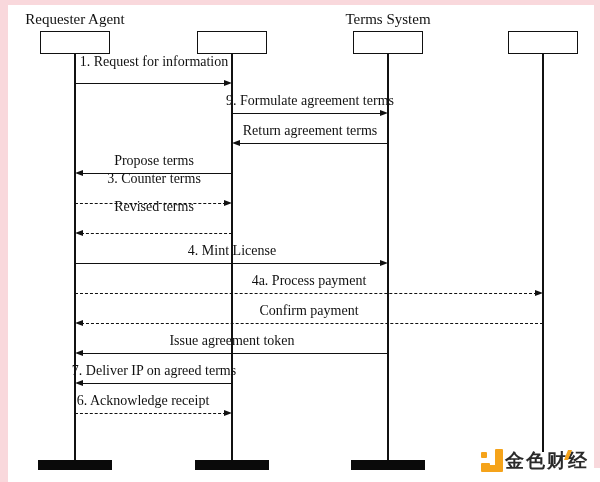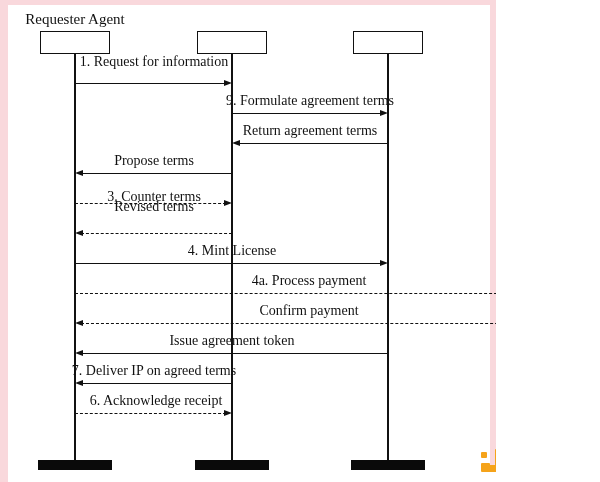--- a/index.html
+++ b/index.html
@@ -1,17 +1,17 @@
 <!DOCTYPE html>
 <html><head>
 <meta charset="utf-8">
 <style>
   html,body{margin:0;padding:0;background:#ffffff;}
   .frame{
-    position:relative;width:496px;height:482px;background:#ffffff;overflow:hidden;
+    position:relative;width:600px;height:482px;background:#ffffff;overflow:hidden;
     font-family:"Liberation Serif", serif;color:#111;
   }
   .pink{position:absolute;background:#f9d8dc;}
   .pink.left{left:0;top:0;width:8px;height:482px;}
   .pink.top{left:0;top:0;width:600px;height:5px;}
   .pink.right{right:0;top:0;width:6px;height:468px;}
 
   .actor-name{
     position:absolute;transform:translateX(-50%);white-space:nowrap;
     font-size:15px;line-height:17px;color:#111;
@@ -50,20 +50,21 @@
 </style>
 </head>
 <body>
 
 <div class="frame">
   <div class="pink left"></div>
   <div class="pink top"></div>
   <div class="pink right"></div>
 
   <div class="actor-name" style="left:75px;top:11px">Requester Agent</div>
+  <div class="actor-name" style="left:388px;top:11px">Terms System</div>
 
   <div class="actor-box" style="left:40px;top:31px"></div>
   <div class="actor-box" style="left:197px;top:31px"></div>
   <div class="actor-box" style="left:353px;top:31px"></div>
   <div class="actor-box" style="left:508px;top:31px"></div>
 
   <div class="lifeline" style="left:74px;top:54px;height:406px"></div>
   <div class="lifeline" style="left:231px;top:54px;height:406px"></div>
   <div class="lifeline" style="left:387px;top:54px;height:406px"></div>
   <div class="lifeline" style="left:542px;top:54px;height:398px"></div>
@@ -90,21 +91,21 @@
     <div class="head left" style="left:232px;top:140px"></div>
   </div>
 
   <div>
     <div class="msg-label" style="left:154px;top:153px">Propose terms</div>
     <div class="line solid" style="left:81px;top:173px;width:151px"></div>
     <div class="head left" style="left:75px;top:170px"></div>
   </div>
 
   <div>
-    <div class="msg-label" style="left:154px;top:189px">3. Counter terms</div>
+    <div class="msg-label" style="left:154px;top:171px">3. Counter terms</div>
     <div class="line dashed" style="left:75px;top:203px;width:151px"></div>
     <div class="head right" style="left:224px;top:200px"></div>
   </div>
 
   <div>
     <div class="msg-label" style="left:154px;top:199px">Revised terms</div>
     <div class="line dashed" style="left:81px;top:233px;width:151px"></div>
     <div class="head left" style="left:75px;top:230px"></div>
   </div>
 
@@ -132,27 +133,28 @@
     <div class="head left" style="left:75px;top:350px"></div>
   </div>
 
   <div>
     <div class="msg-label" style="left:154px;top:363px">7. Deliver IP on agreed terms</div>
     <div class="line solid" style="left:81px;top:383px;width:151px"></div>
     <div class="head left" style="left:75px;top:380px"></div>
   </div>
 
   <div>
-    <div class="msg-label" style="left:156px;top:393px">6. Acknowledge receipt</div>
+    <div class="msg-label" style="left:143px;top:393px">6. Acknowledge receipt</div>
     <div class="line dashed" style="left:75px;top:413px;width:151px"></div>
     <div class="head right" style="left:224px;top:410px"></div>
   </div>
 
   <div class="watermark">
     <div class="wm-logo">
       <div class="wm-dot"></div>
       <div class="wm-sq"></div>
       <div class="wm-jv"></div>
       <div class="wm-jb"></div>
     </div>
+    <div class="wm-text">金色财经</div>
     <div class="wm-accent"></div>
   </div>
 </div>
 
 </body></html>

